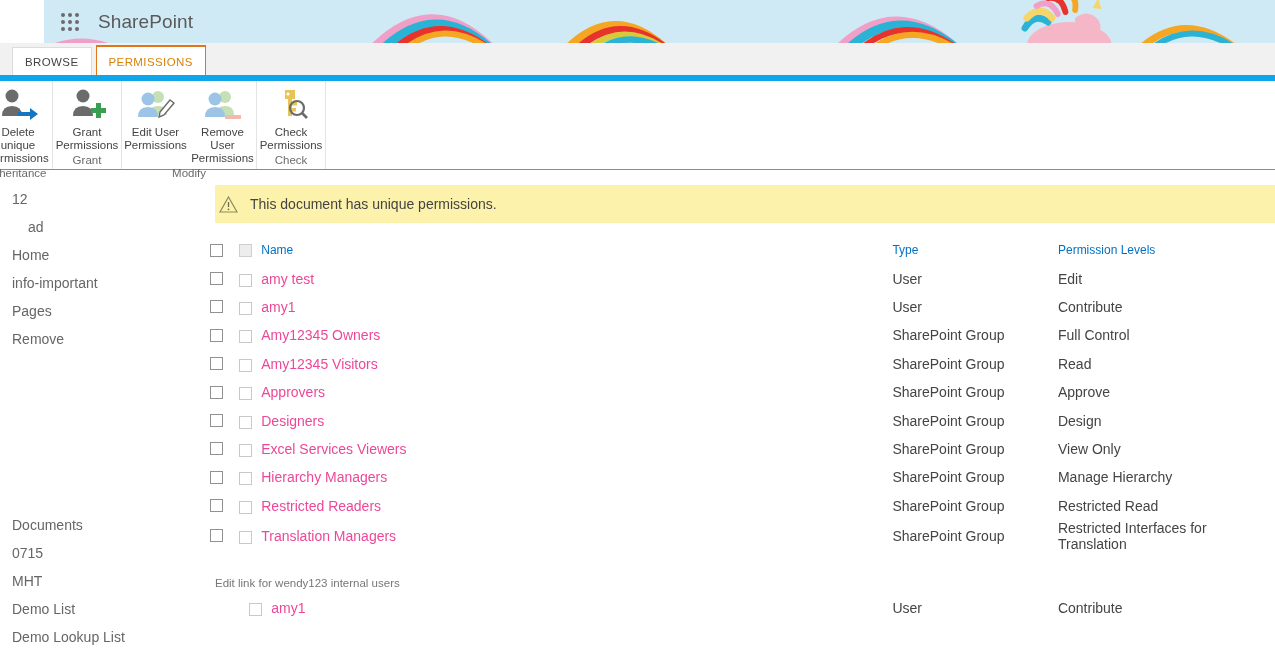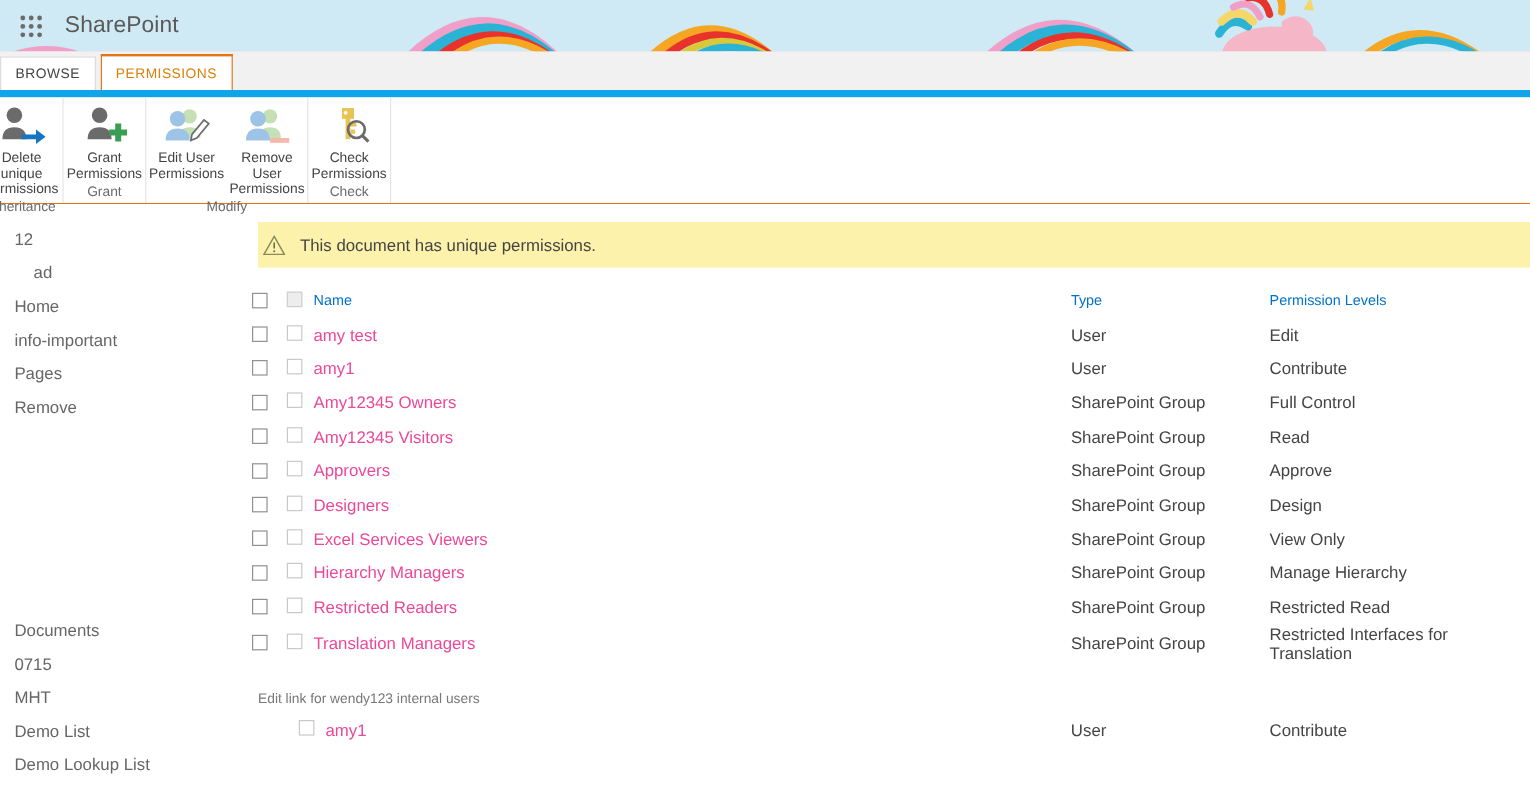--- a/index.html
+++ b/index.html
@@ -9,24 +9,25 @@
     overflow: hidden;
     background: #ffffff;
     font-family: "Liberation Sans", sans-serif;
     color: #444444;
   }
 
   
   .suitebar {
     position: relative;
     height: 43px;
-    background: #f9a8d4;
+    background: #22c55e;
     overflow: hidden;
     display: flex;
     align-items: center;
+    margin-left: 44px;
   }
   .banner-art {
     position: absolute;
     top: 0; left: 0;
     width: 100%; height: 43px;
     pointer-events: none;
   }
   .waffle {
     position: relative;
     z-index: 3;
@@ -56,21 +57,21 @@
   
   .ribbon {
     position: relative;
     background: #f1f1f1;
     border-bottom: 1px solid #e0761a;
   }
   .tabs {
     display: flex;
     align-items: flex-end;
     height: 32px;
-    padding-left: 0;
+    padding-left: 12px;
     background: #f1f1f1;
   }
   .tab {
     font-size: 11.5px;
     letter-spacing: .4px;
     padding: 6px 12px 7px 12px;
     color: #444;
     background: #ffffff;
     height: 28px;
     line-height: 16px;
@@ -209,21 +210,21 @@
     display: inline-block;
     width: 13px; height: 13px;
     border: 1px solid #919191;
     background: #fff;
     vertical-align: middle;
     margin-right: 0;
     cursor: pointer;
   }
   .cbox.light { border-color: #c9c9c9; }
   .cbox.hdr-cb { border-color: #cfcfcf; background: #ededed; }
-  .name-wrap { display: flex; align-items: flex-start; gap: 9px; padding-left: 8px; }
+  .name-wrap { display: flex; align-items: flex-end; gap: 9px; padding-left: 8px; }
   .sel-wrap { display: flex; align-items: center; padding-left: 5px; }
 
   .sharing {
     margin-top: 25px;
     padding-left: 10px;
   }
   .sharing-title { font-size: 14px; color: #444; line-height: 18px; }
   .sharing-title a { color: #0072c6; text-decoration: none; cursor: pointer; }
   .sharing-sub { font-size: 11.5px; color: #777; margin-top: 5px; }
   table.share {

